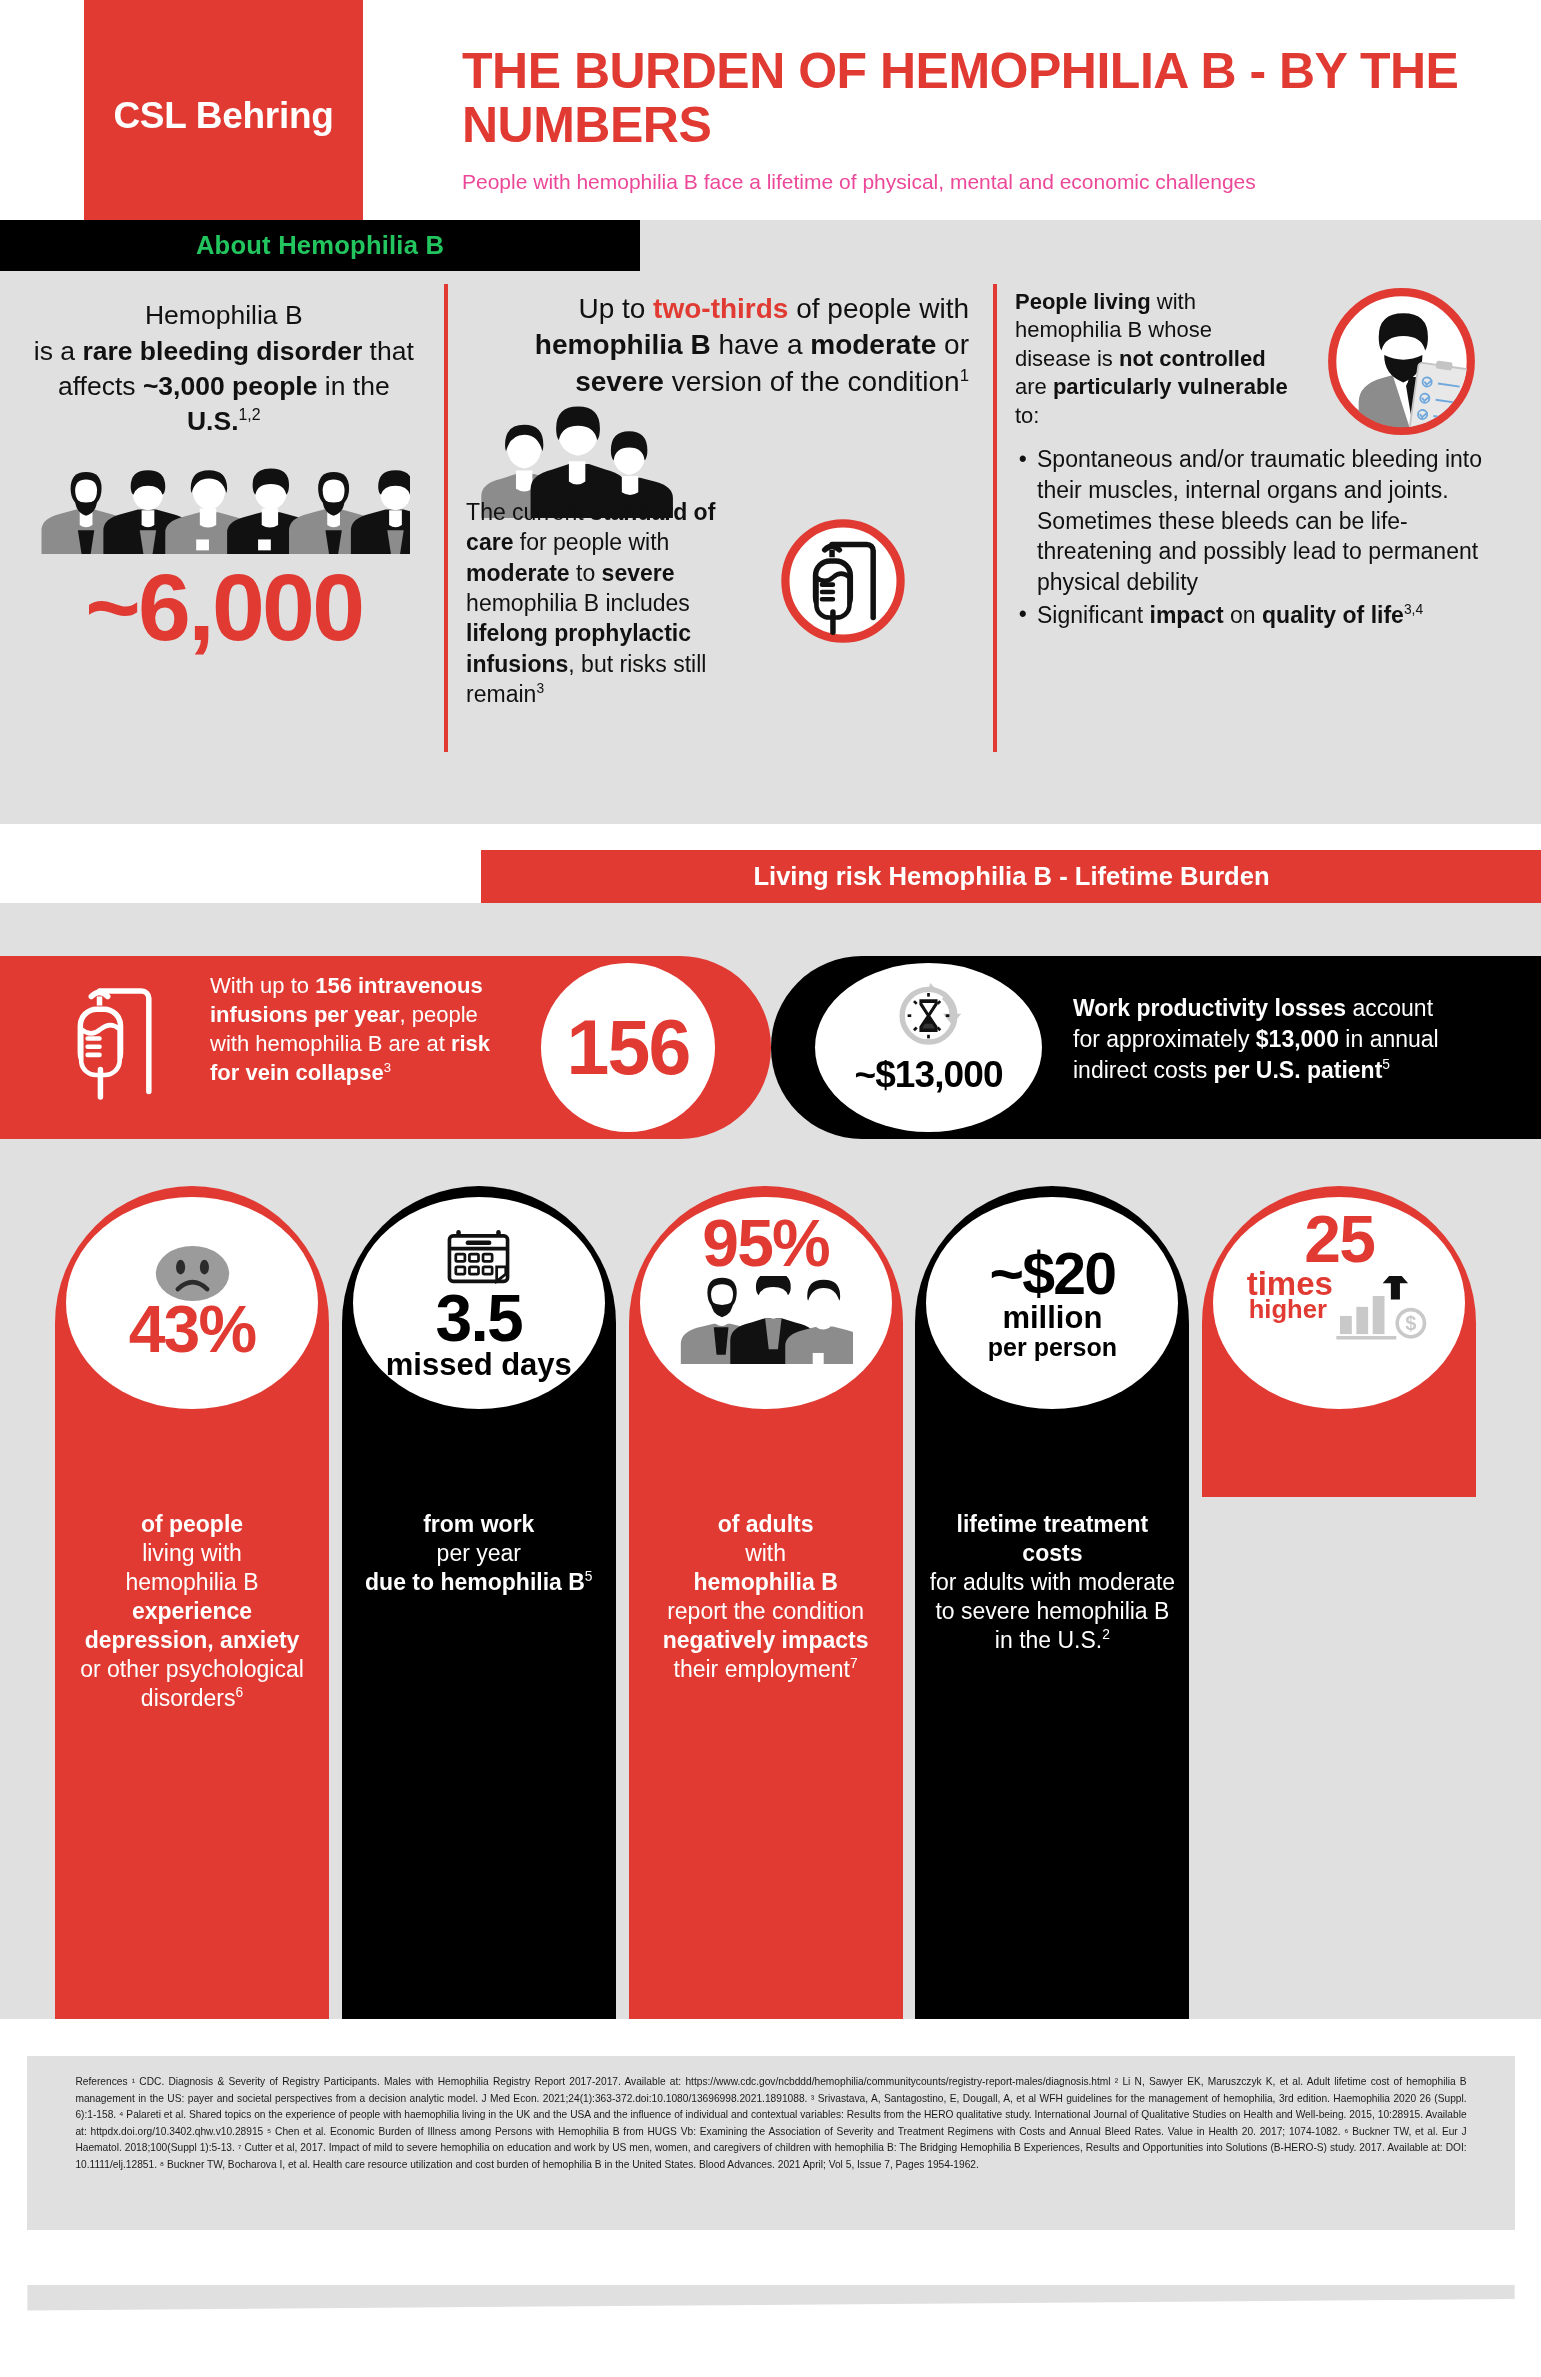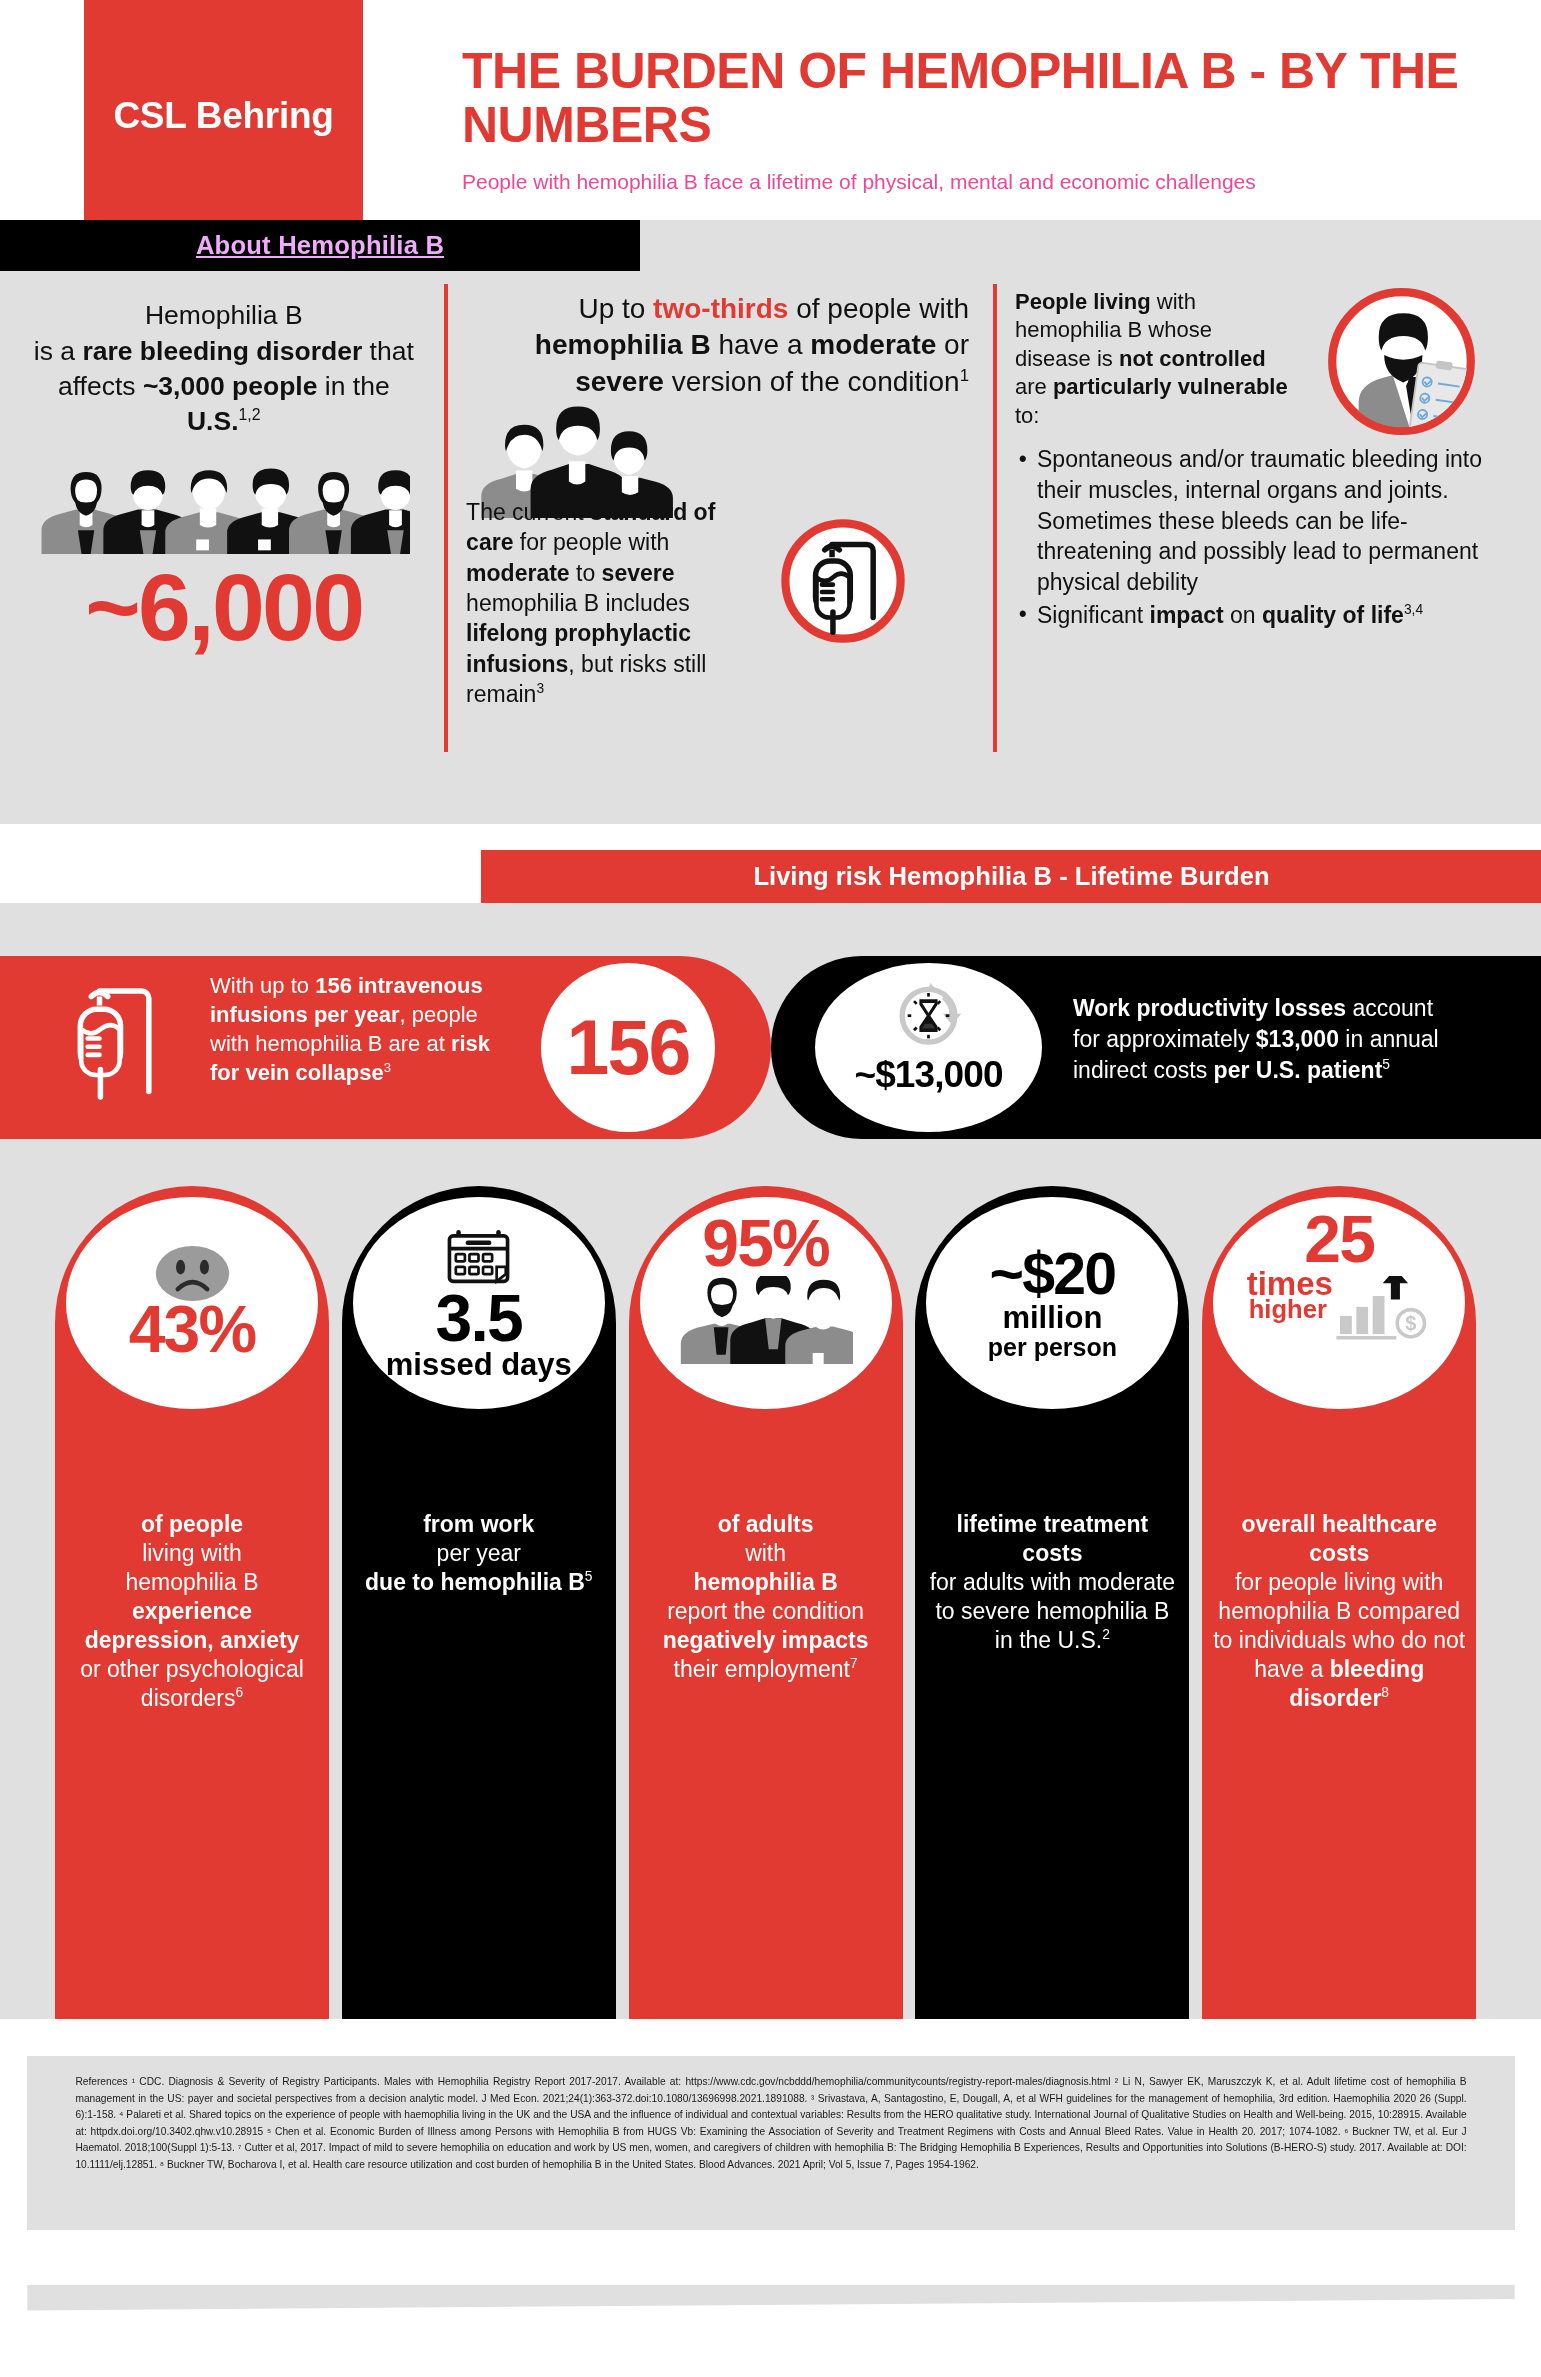--- a/index.html
+++ b/index.html
@@ -32,21 +32,21 @@
   .sub-title {
     margin-top: 17px; color: #ec4899; font-size: 21px; font-weight: 400; line-height: 1.22;
   }
 
   
   .sec1 { position: relative; background: #e0e0e0; height: 604px; }
   .sec1-bar {
     position: absolute; left: 0; top: 0; width: 640px; height: 51px;
     background: #000000; display: flex; align-items: center; justify-content: center;
   }
-  .sec1-bar span { color: #f0abfc; font-size: 25.6px; font-weight: 700; letter-spacing: 0.2px; text-decoration: underline; }
+  .sec1-bar span { color: #22c55e; font-size: 25.6px; font-weight: 700; letter-spacing: 0.2px; }
   .sec1-body { position: absolute; top: 51px; left: 0; right: 0; bottom: 0; }
 
   .col-a { position: absolute; left: 18.3px; top: 27.4px; width: 411px; text-align: center; }
   .col-a p { font-size: 26.5px; line-height: 1.33; color: #111; }
   .people-row {
     margin-top: 24px; display: flex; justify-content: center; align-items: flex-end; gap: 1.8px;
   }
   .bignum {
     margin-top: 5.5px; color: #e03a33; font-size: 95px; font-weight: 700; letter-spacing: -2.7px;
     line-height: 1;
@@ -452,21 +452,20 @@
                 <rect x="24" y="34" width="13" height="30" fill="#c9c9c9"></rect>
                 <rect x="42" y="22" width="13" height="42" fill="#c9c9c9"></rect>
                 <path d="M2 68 h66" stroke="#c9c9c9" stroke-width="4"></path>
                 <path d="M62 26 v-18 h-9 l14 -16 l14 16 h-9 v18 Z" fill="#111"></path>
                 <circle cx="84" cy="52" r="15" fill="none" stroke="#c9c9c9" stroke-width="4"></circle>
                 <text x="84" y="60" font-size="22" font-weight="700" fill="#c9c9c9" text-anchor="middle" font-family="Liberation Sans, sans-serif">$</text>
               </svg>
             </div>
           </div>
         </div>
-        <div class="body-col"><b>overall healthcare costs</b><br>for people living with hemophilia B compared to individuals who do not have a <b>bleeding disorder</b><sup>8</sup></div>
       </div>
 
     </div>
   </div>
 
   <div class="refs-wrap"></div>
   <div class="refs">
     <p>References ¹ CDC. Diagnosis &amp; Severity of Registry Participants. Males with Hemophilia Registry Report 2017-2017. Available at: https://www.cdc.gov/ncbddd/hemophilia/communitycounts/registry-report-males/diagnosis.html ² Li N, Sawyer EK, Maruszczyk K, et al. Adult lifetime cost of hemophilia B management in the US: payer and societal perspectives from a decision analytic model. J Med Econ. 2021;24(1):363-372.doi:10.1080/13696998.2021.1891088. ³ Srivastava, A, Santagostino, E, Dougall, A, et al WFH guidelines for the management of hemophilia, 3rd edition. Haemophilia 2020 26 (Suppl. 6):1-158. ⁴ Palareti et al. Shared topics on the experience of people with haemophilia living in the UK and the USA and the influence of individual and contextual variables: Results from the HERO qualitative study. International Journal of Qualitative Studies on Health and Well-being. 2015, 10:28915. Available at: httpdx.doi.org/10.3402.qhw.v10.28915 ⁵ Chen et al. Economic Burden of Illness among Persons with Hemophilia B from HUGS Vb: Examining the Association of Severity and Treatment Regimens with Costs and Annual Bleed Rates. Value in Health 20. 2017; 1074-1082. ⁶ Buckner TW, et al. Eur J Haematol. 2018;100(Suppl 1):5-13. ⁷ Cutter et al, 2017. Impact of mild to severe hemophilia on education and work by US men, women, and caregivers of children with hemophilia B: The Bridging Hemophilia B Experiences, Results and Opportunities into Solutions (B-HERO-S) study. 2017. Available at: DOI: 10.1111/elj.12851. ⁸ Buckner TW, Bocharova I, et al. Health care resource utilization and cost burden of hemophilia B in the United States. Blood Advances. 2021 April; Vol 5, Issue 7, Pages 1954-1962.</p>
   </div>
   <div class="foot-white"></div>

